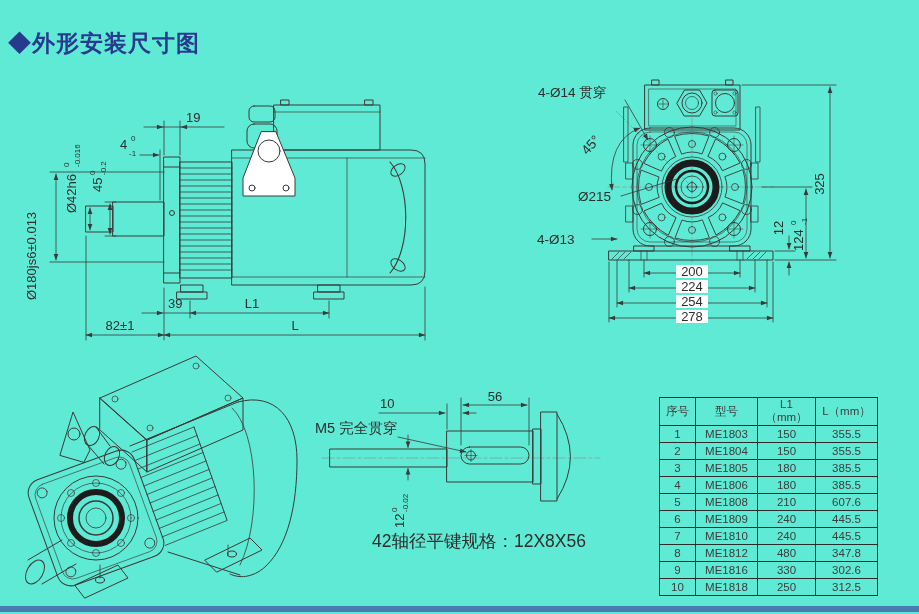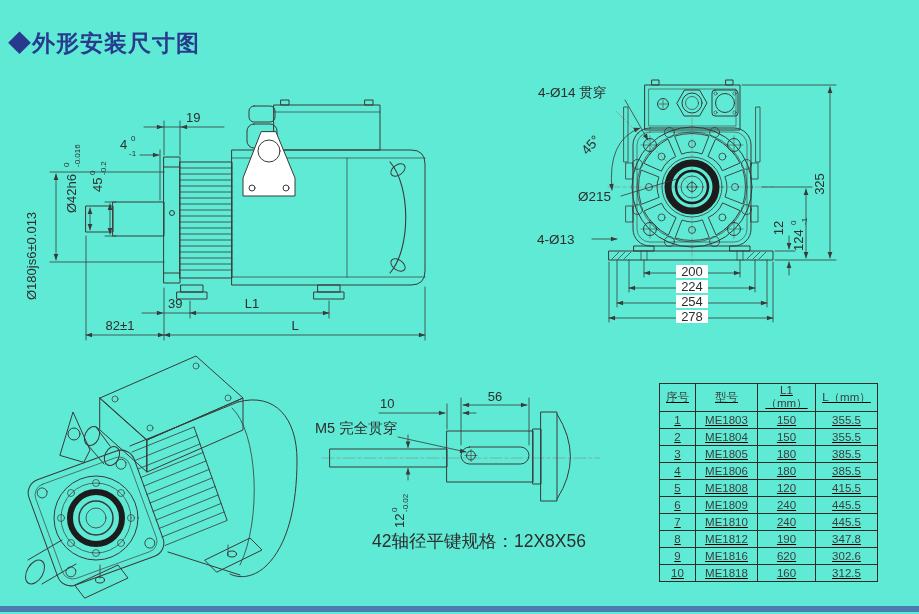--- a/index.html
+++ b/index.html
@@ -1,21 +1,21 @@
 <!DOCTYPE html>
 <html><head>
 <meta charset="utf-8">
 <style>
   html,body{margin:0;padding:0;background:#fff;}
   .page{position:relative;width:919px;height:614px;background:#5eead4;overflow:hidden;
         font-family:"Liberation Sans",sans-serif;}
   .title{position:absolute;left:8px;top:28px;font-size:23px;font-weight:bold;
          letter-spacing:1px;color:#283a8e;}
   .drawing-svg{position:absolute;left:0;top:0;}
-  .dim-table{position:absolute;left:659px;top:383px;border-collapse:collapse;text-decoration:underline;}
+  .dim-table{position:absolute;left:659px;top:397px;border-collapse:collapse;}
   .dim-table th,.dim-table td{border:1.6px solid #2b2b2b;height:16px;padding:0 2px;
          font-size:11.5px;font-weight:400;color:#3d3d3d;text-align:center;
          font-family:"Liberation Sans",sans-serif;}
   .footer-bar{position:absolute;left:0;top:606px;width:919px;height:6px;background:#4a7cb2;}
   svg text{font-family:"Liberation Sans",sans-serif;fill:#2e2e2e;}
   .dimtxt{font-size:13px;}
   .dimtxt-s{font-size:8px;}
   .lbl{font-size:13.5px;}
 </style>
 </head>
@@ -456,50 +456,50 @@
         </tr>
         <tr>
           <td>4</td>
           <td>ME1806</td>
           <td>180</td>
           <td>385.5</td>
         </tr>
         <tr>
           <td>5</td>
           <td>ME1808</td>
-          <td>120</td>
-          <td>415.5</td>
+          <td>210</td>
+          <td>607.6</td>
         </tr>
         <tr>
           <td>6</td>
           <td>ME1809</td>
           <td>240</td>
           <td>445.5</td>
         </tr>
         <tr>
           <td>7</td>
           <td>ME1810</td>
           <td>240</td>
           <td>445.5</td>
         </tr>
         <tr>
           <td>8</td>
           <td>ME1812</td>
-          <td>190</td>
+          <td>480</td>
           <td>347.8</td>
         </tr>
         <tr>
           <td>9</td>
           <td>ME1816</td>
-          <td>620</td>
+          <td>330</td>
           <td>302.6</td>
         </tr>
         <tr>
           <td>10</td>
           <td>ME1818</td>
-          <td>160</td>
+          <td>250</td>
           <td>312.5</td>
         </tr>
       </tbody>
   </table>
 
   <div class="footer-bar" style="background: rgb(74, 124, 178);"></div>
 </div>
 
 </body></html>

